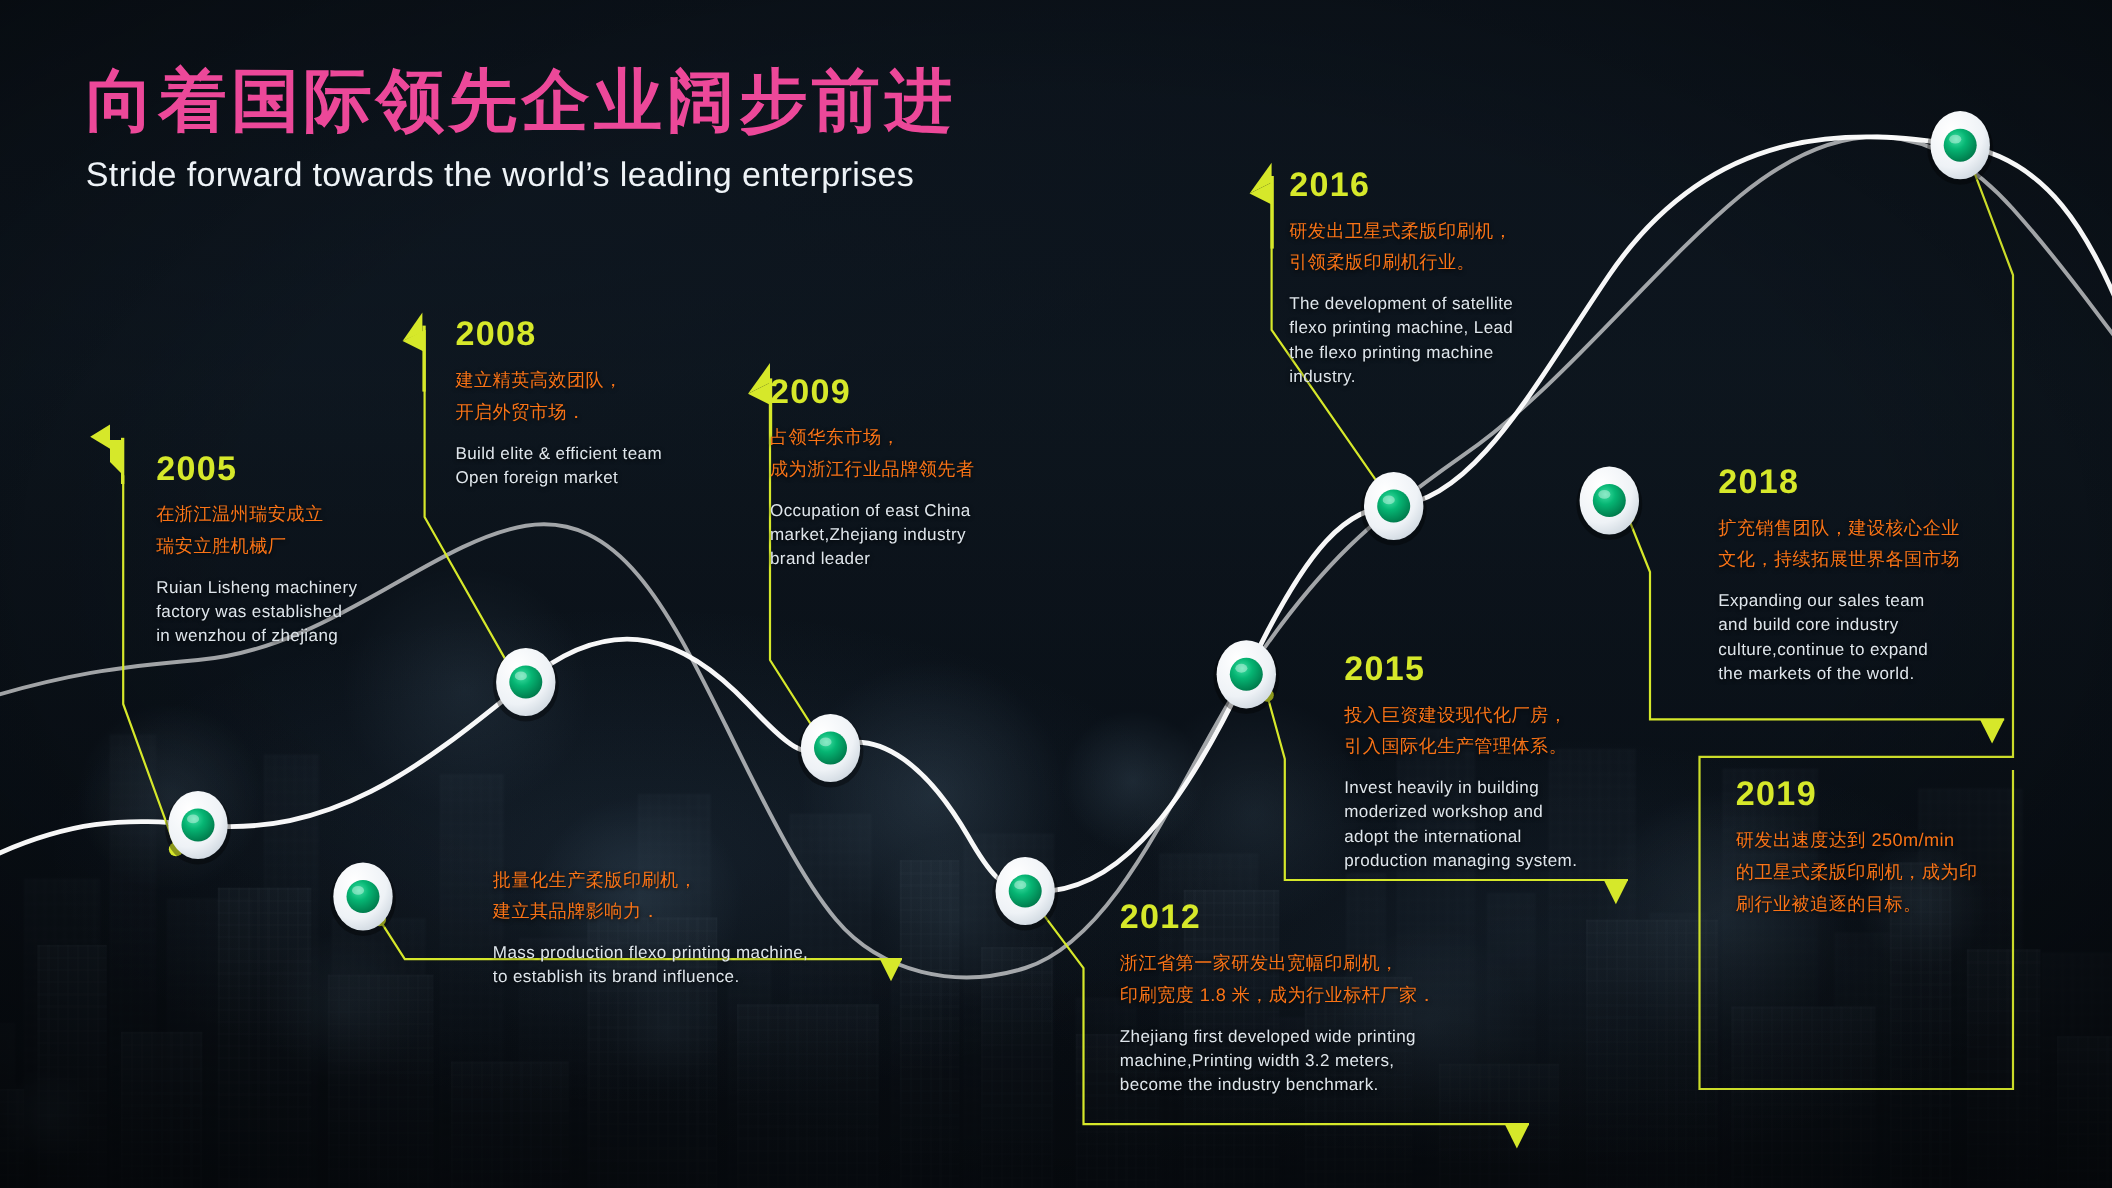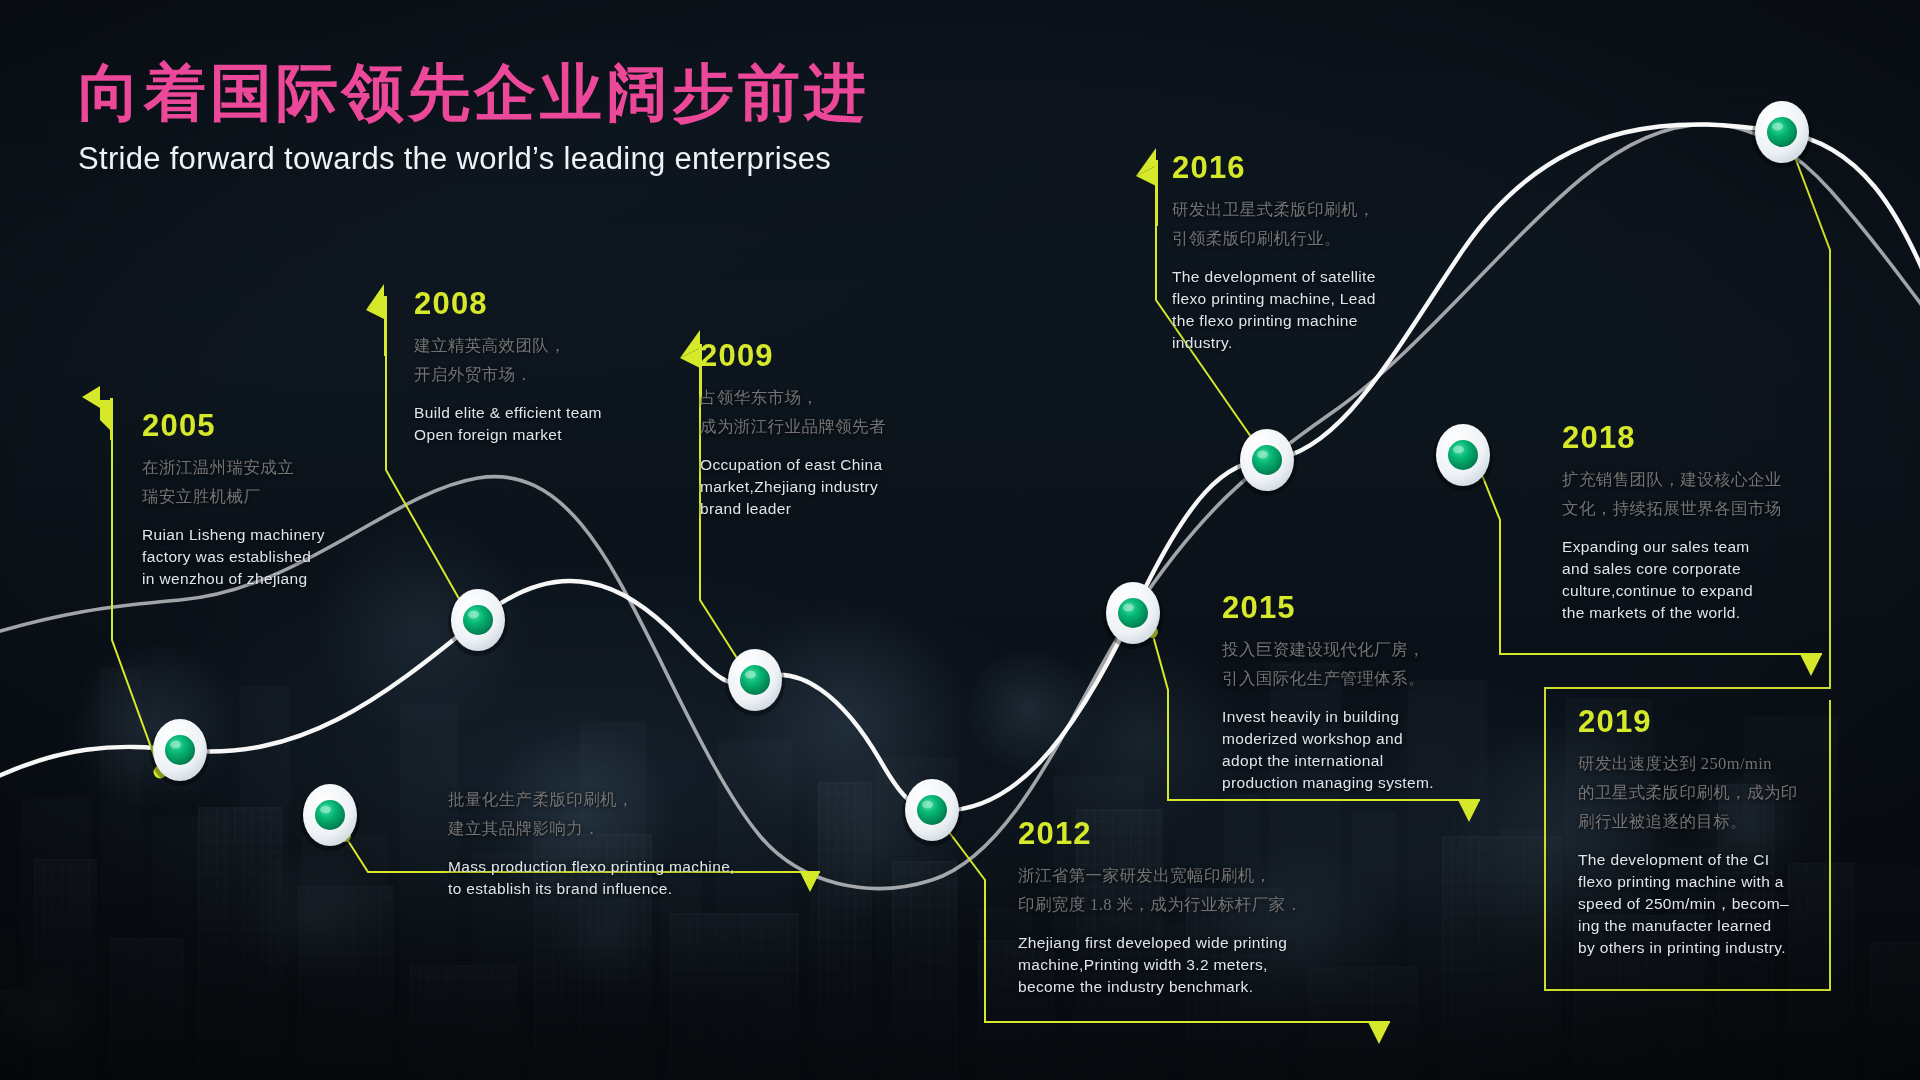--- a/index.html
+++ b/index.html
@@ -65,23 +65,23 @@
   svg.overlay { position:absolute; inset:0; width:1920px; height:1080px; pointer-events:none; }
 
   
   .card { position:absolute; }
   .year {
     color:#d6e82a; font-size:31px; font-weight:700; letter-spacing:1.2px;
     line-height:1; margin-bottom:13px;
     font-family:"Liberation Sans",sans-serif;
   }
   .cn {
-    color:#737373; font-size:16.5px; line-height:1.75; font-weight:400;
+    color:#f97316; font-size:16.5px; line-height:1.75; font-weight:400;
     letter-spacing:.4px; white-space:pre-line;
-    font-family:Liberation Serif, serif;
+    font-family:Liberation Sans, sans-serif;
     text-shadow:0 1px 4px rgba(0,0,0,.8);
   }
   .en {
     margin-top:12px; color:#dfe6ec; font-size:15.5px; line-height:1.42;
     font-weight:400; letter-spacing:.35px; white-space:pre-line;
     font-family:"Liberation Sans",sans-serif;
     text-shadow:0 1px 4px rgba(0,0,0,.8);
   }
 </style>
 </head>
@@ -397,30 +397,25 @@
 flexo printing machine, Lead
 the flexo printing machine
 industry.</div>
   </div>
 
   <div class="card" style="left:1562px; top:422px; width:268px;">
     <div class="year">2018</div>
     <div class="cn">扩充销售团队，建设核心企业
 文化，持续拓展世界各国市场</div>
     <div class="en">Expanding our sales team
-and sales core corporate
+and build core industry
 culture,continue to expand
 the markets of the world.</div>
   </div>
 
   <div class="card" style="left:1578px; top:706px; width:264px;">
     <div class="year">2019</div>
     <div class="cn">研发出速度达到 250m/min
 的卫星式柔版印刷机，成为印
 刷行业被追逐的目标。</div>
-    <div class="en">The development of the CI
-flexo printing machine with a
-speed of 250m/min，becom–
-ing the manufacter learned
-by others in printing industry.</div>
   </div>
 
 </div>
 
 </body></html>

